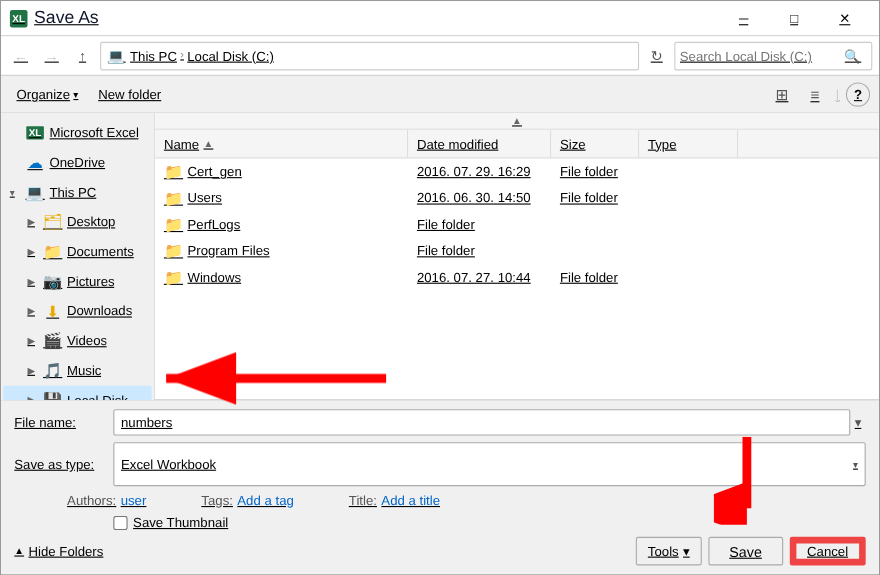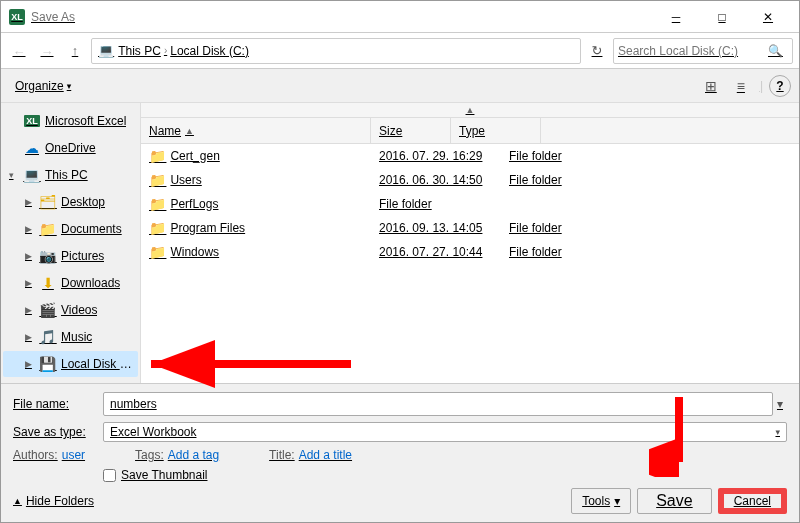--- a/index.html
+++ b/index.html
@@ -25,21 +25,21 @@
       border-bottom: 1px solid #ccc;
       flex-shrink: 0;
     }
     .title-bar-icon {
       width: 16px; height: 16px; margin-right: 6px;
       background: #217346; border-radius: 2px;
       display: flex; align-items: center; justify-content: center;
       color: white; font-size: 9px; font-weight: bold;
     }
     .title-bar-text {
-      flex: 1; font-size: 12px; color: #737373;
+      flex: 1; font-size: 16px; color: #0f172a;
     }
     .title-bar-controls {
       display: flex; gap: 0;
     }
     .title-btn {
       width: 46px; height: 32px; border: none; background: transparent;
       cursor: pointer; font-size: 12px; display: flex; align-items: center; justify-content: center;
     }
 
     
@@ -227,34 +227,34 @@
       margin-bottom: 6px;
     }
     .form-label {
       width: 90px; text-align: left; font-size: 12px; color: #000; padding-right: 8px;
     }
     .form-input {
       flex: 1; height: 24px; border: 1px solid #aaa; border-radius: 2px;
       padding: 0 6px; font-size: 12px; background: #fff; outline: none;
     }
     .form-dropdown {
-      flex: 1; height: 20px; border: 1px solid #aaa; border-radius: 2px;
+      flex: 1; height: 40px; border: 1px solid #aaa; border-radius: 2px;
       padding: 0 6px; font-size: 12px; background: #fff; display: flex;
       align-items: center; cursor: pointer; justify-content: space-between;
     }
     .dropdown-arrow-right { font-size: 9px; color: #555; }
 
     .meta-row {
       display: flex;
       align-items: center;
       margin-bottom: 6px;
       gap: 20px;
     }
     .meta-item {
-      display: flex; align-items: center; gap: 4px; font-size: 12px;
+      display: flex; align-items: center; gap: 4px; font-size: 12px; margin-left: 48px;
     }
     .meta-label { color: #555; }
     .meta-value { color: #0066cc; cursor: pointer; }
 
     .checkbox-row {
       display: flex;
       align-items: flex-end;
       padding-left: 90px;
       margin-bottom: 6px;
     }
@@ -275,21 +275,21 @@
       display: flex; align-items: center; gap: 6px;
     }
     .tools-btn {
       height: 26px; border: 1px solid #aaa; background: #f0f0f0;
       cursor: pointer; display: flex; align-items: center; padding: 0 10px;
       font-size: 12px; border-radius: 2px; gap: 4px;
     }
     .save-btn {
       height: 26px; border: 1px solid #aaa; background: #f0f0f0;
       cursor: pointer; display: flex; align-items: center; padding: 0 18px;
-      font-size: 16px; border-radius: 2px; font-weight: normal;
+      font-size: 13px; border-radius: 2px; font-weight: normal;
     }
     .cancel-btn {
       height: 26px; border: 6px solid #ef4444; background: #f0f0f0;
       cursor: pointer; display: flex; align-items: center; padding: 0 10px;
       font-size: 12px; border-radius: 2px;
     }
   </style>
 </head>
 <body>
 
@@ -336,20 +336,23 @@
       <input type="text" placeholder="Search Local Disk (C:)" style="">
       <span class="search-icon">🔍</span>
     </div>
   </div>
 
   <div class="toolbar">
     <button class="toolbar-btn">
       <span>Organize</span>
       <span class="dropdown-arrow">▾</span>
     </button>
+    <button class="toolbar-btn">
+      <span>New folder</span>
+    </button>
     <div class="toolbar-right">
       <button class="view-btn">⊞</button>
       <button class="view-btn">≡</button>
       <span style="margin:0 2px; color:#ccc;">|</span>
       <button class="toolbar-btn" style="border-radius:50%; width:22px; height:22px; border:1px solid #aaa; padding:0; justify-content:center; font-weight:bold;">
         <span>?</span>
       </button>
     </div>
   </div>
 
@@ -430,20 +433,23 @@
     <div class="right-panel">
 
       <div class="scroll-indicator">
         <span class="scroll-indicator-arrow">▲</span>
       </div>
 
       <div class="file-list-header">
         <div class="col-header col-name">
           <span>Name</span>
           <span class="sort-arrow">▲</span>
+        </div>
+        <div class="col-header col-date">
+          <span>Date modified</span>
         </div>
         <div class="col-header col-size">
           <span>Size</span>
         </div>
         <div class="col-header col-type">
           <span>Type</span>
         </div>
       </div>
 
       <div class="file-list-body">
@@ -475,21 +481,20 @@
           </div>
           <div class="file-cell type">File folder</div>
           <div class="file-cell size"></div>
         </div>
 
         <div class="file-row">
           <div class="file-cell name">
             <span class="file-icon">📁</span>
             <span>Program Files</span>
           </div>
-          <div class="file-cell date">2016. 09. 13. 14:05</div>
           <div class="file-cell type">File folder</div>
           <div class="file-cell size"></div>
         </div>
 
         <div class="file-row">
           <div class="file-cell name">
             <span class="file-icon">📁</span>
             <span>Windows</span>
           </div>
           <div class="file-cell date">2016. 07. 27. 10:44</div>

